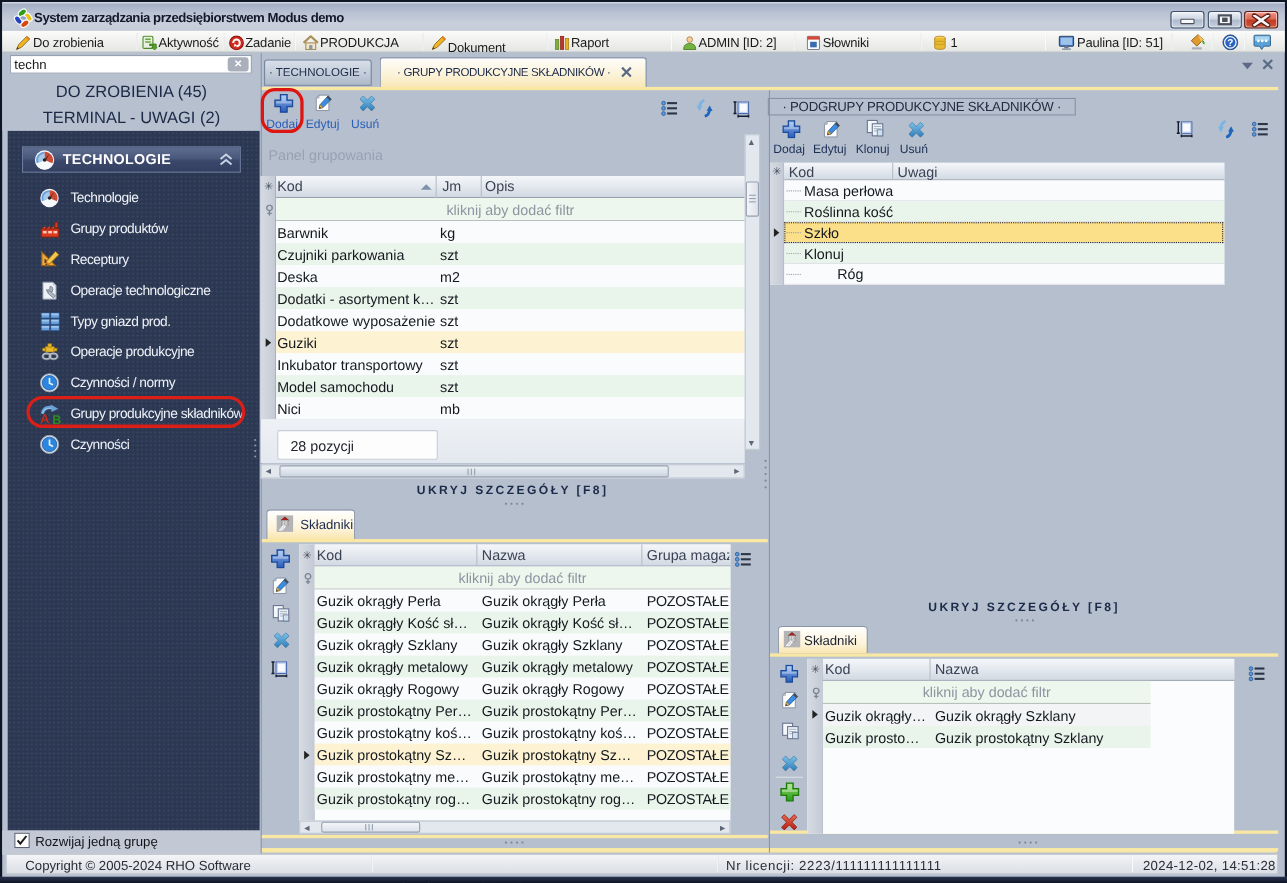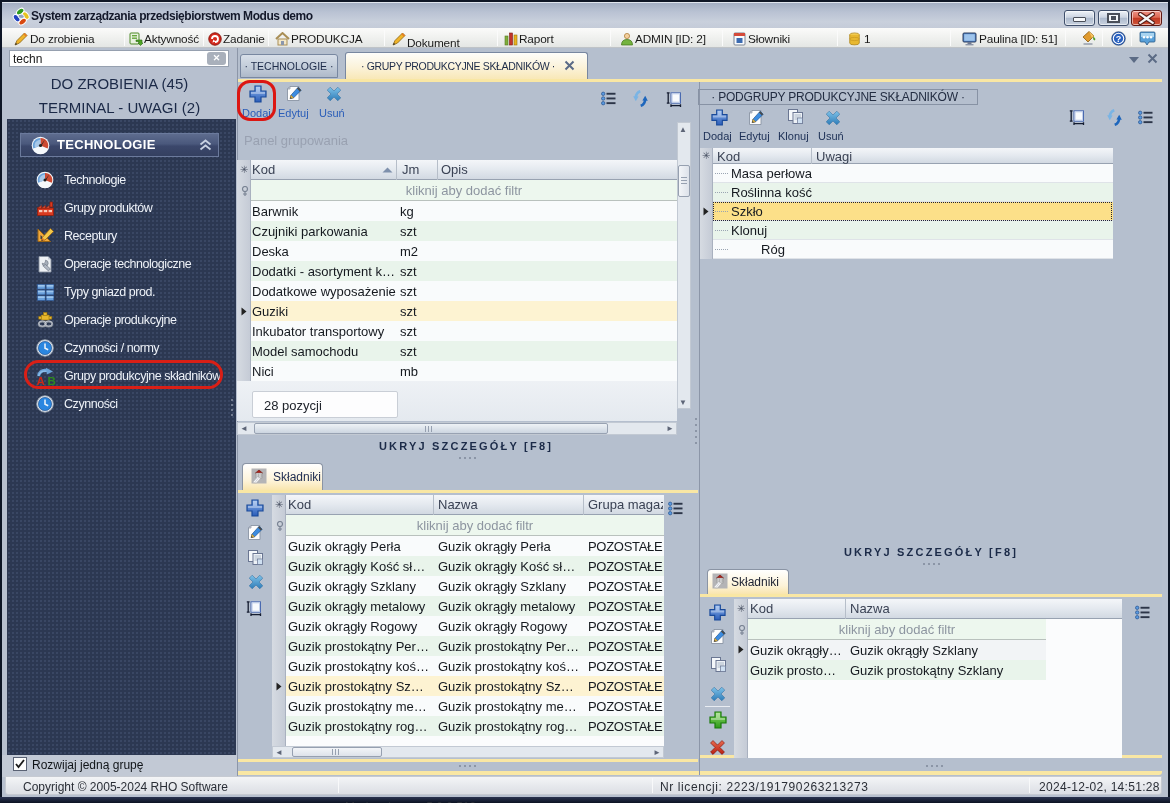--- a/index.html
+++ b/index.html
@@ -701,16 +701,16 @@
 <circle cx="2.2" cy="2.8" r="1.7" fill="#5a9ae0" stroke="#26528e" stroke-width="0.7"></circle>
 <circle cx="2.2" cy="7.5" r="1.7" fill="#5a9ae0" stroke="#26528e" stroke-width="0.7"></circle>
 <circle cx="2.2" cy="12.2" r="1.7" fill="#5a9ae0" stroke="#26528e" stroke-width="0.7"></circle>
 <rect x="5.5" y="1.8" width="9" height="1.9" fill="#2c3548"></rect>
 <rect x="5.5" y="6.5" width="9" height="1.9" fill="#2c3548"></rect>
 <rect x="5.5" y="11.2" width="9" height="1.9" fill="#2c3548"></rect>
 </svg>
 <div class="abs" style="left:5px;top:776px;width:1157px;height:19px;background:linear-gradient(180deg,#f4f5f7 0%,#e7e9ed 50%,#dcdfe5 100%);border:1px solid #c6cad2;border-radius:0 0 3px 3px;"></div>
 <div class="abs txt" style="left:23px;top:780px;font-size:12px;color:#2a2e36;">Copyright © 2005-2024 RHO Software</div>
 <div class="abs txt" style="left:345px;top:780px;font-size:12px;color:#2a2e36;margin-top:20px;">Modus demo v.5.0.0.519</div>
-<div class="abs txt" style="left:660px;top:780px;font-size:12px;letter-spacing:0.6px;color:#2a2e36;">Nr licencji: 2223/191790263213273</div>
+<div class="abs txt" style="left:660px;top:780px;font-size:12px;letter-spacing:0.6px;color:#2a2e36;">Nr licencji: 2223/111111111111111</div>
 <div class="abs txt" style="left:1039px;top:780px;font-size:12px;letter-spacing:0.3px;color:#2a2e36;">2024-12-02,  14:51:28</div>
 <div class="abs" style="left:338px;top:778px;width:1px;height:15px;background:#c3c8d0;border-right:1px solid #f8f9fa;"></div>
 <div class="abs" style="left:652px;top:778px;width:1px;height:15px;background:#c3c8d0;border-right:1px solid #f8f9fa;"></div>
 <div class="abs" style="left:1029px;top:778px;width:1px;height:15px;background:#c3c8d0;border-right:1px solid #f8f9fa;"></div>
 </body></html>

